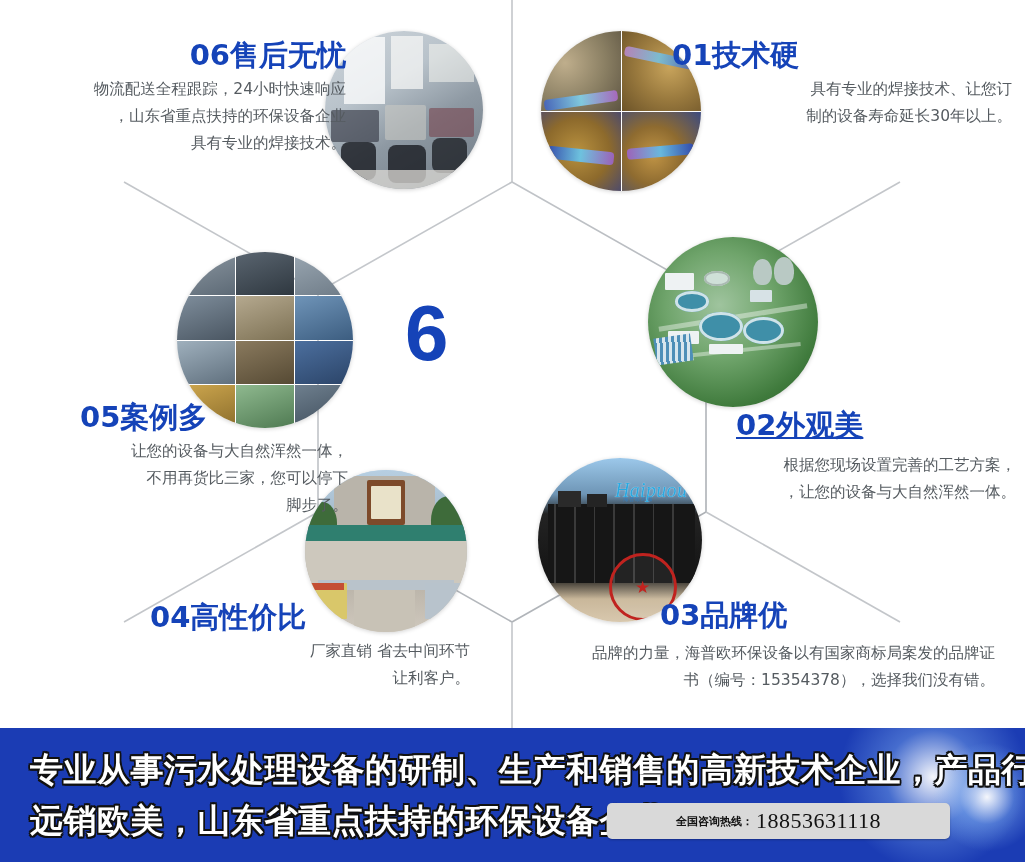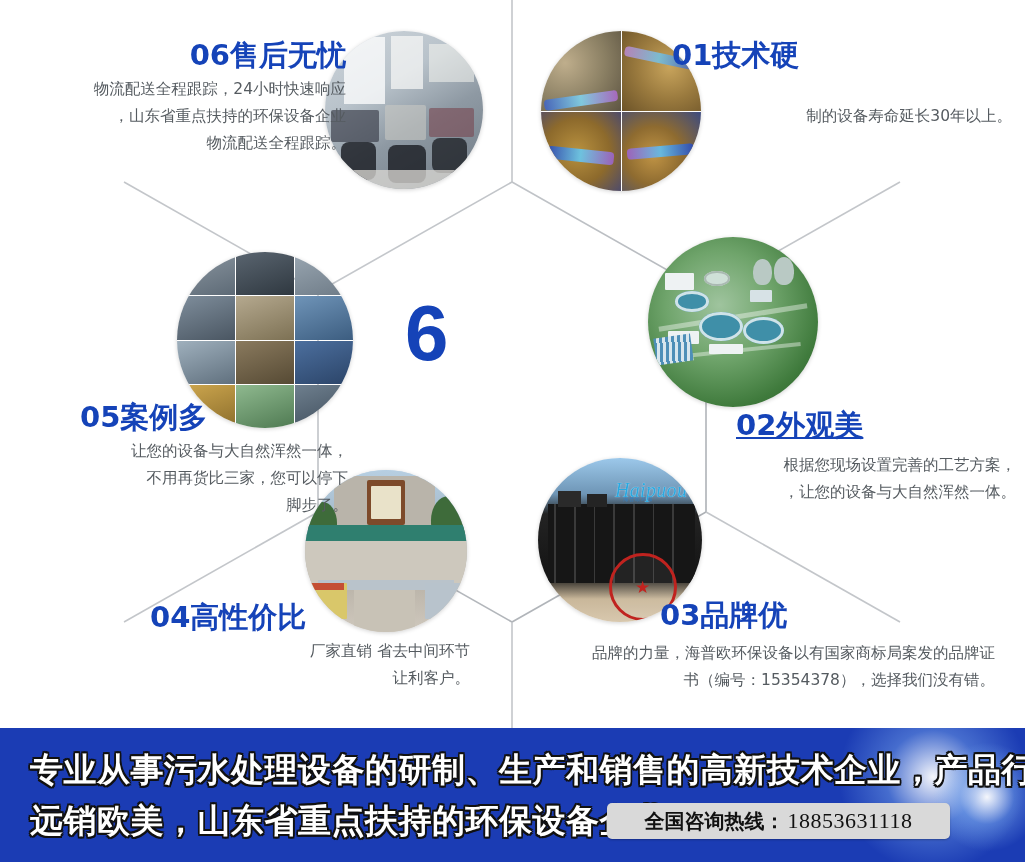--- a/index.html
+++ b/index.html
@@ -201,21 +201,21 @@
     border-radius:5px;
     display:flex;
     align-items:center;
     justify-content:center;
     gap:3px;
     box-shadow:0 1px 2px rgba(0,0,0,.25);
     z-index:5;
   }
   #hotline .hl-label{
     color:#111;
-    font-size:20px;
+    font-size:11px;
     font-weight:bold;
     font-family:"DejaVu Sans","Liberation Sans",sans-serif;
     letter-spacing:0px;
   }
   #hotline .hl-num{
     color:#111;
     font-size:22px;
     font-family:"Liberation Serif","DejaVu Serif",serif;
     letter-spacing:.5px;
   }
@@ -338,28 +338,28 @@
     <div class="stamp" style="left:43%;top:58%;width:62px;height:62px;">
       <span class="star5">★</span>
     </div>
   </div>
 
   <div class="feat ta-r" id="f06">
     <h3>06售后无忧</h3>
     <p>
       <span>物流配送全程跟踪，24小时快速响应</span><br>
       <span>，山东省重点扶持的环保设备企业</span><br>
-      <span>物流配送全程跟踪。</span>
+      <span>具有专业的焊接技术。</span>
     </p>
   </div>
 
   <div class="feat ta-l" id="f01">
     <h3>01技术硬</h3>
     <p>
-      <br>
+      <span>具有专业的焊接技术、让您订</span><br>
       <span>制的设备寿命延长30年以上。</span>
     </p>
   </div>
 
   <div class="feat ta-l" id="f05">
     <h3 style="margin-left:42px;">05案例多</h3>
     <p>
       <span>让您的设备与大自然浑然一体，</span><br>
       <span>不用再货比三家，您可以停下</span><br>
       <span>脚步了。</span>

